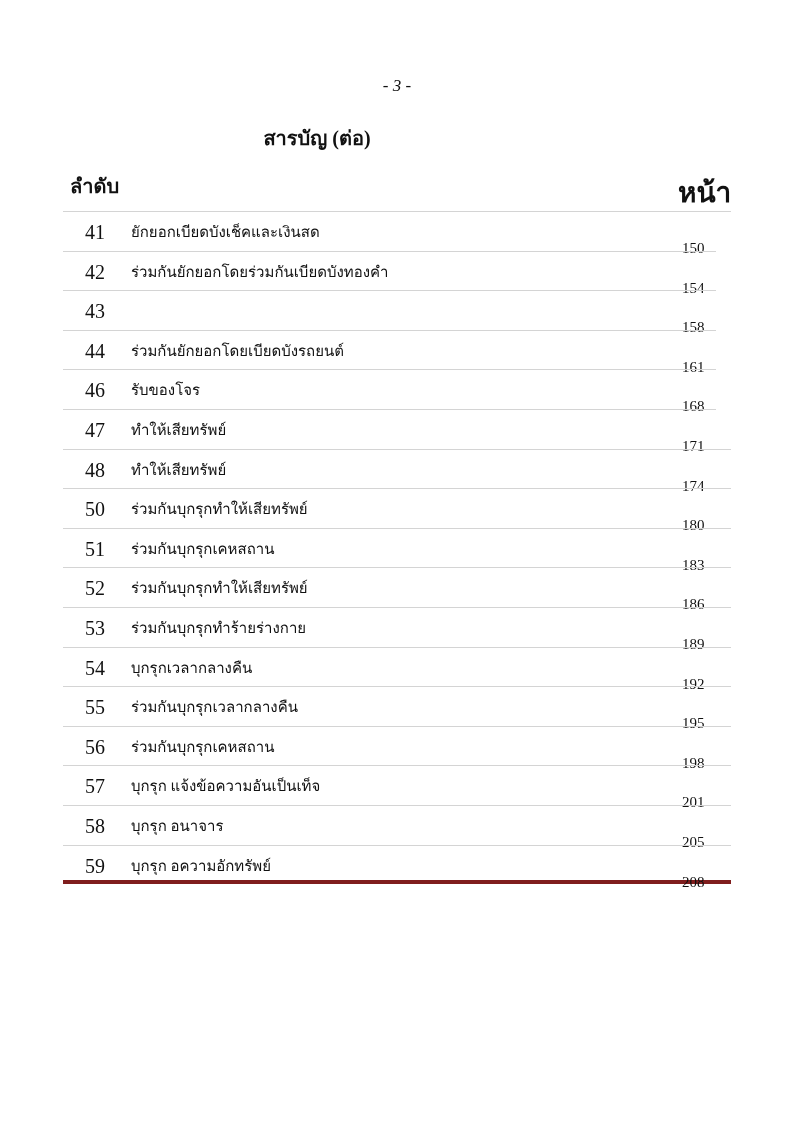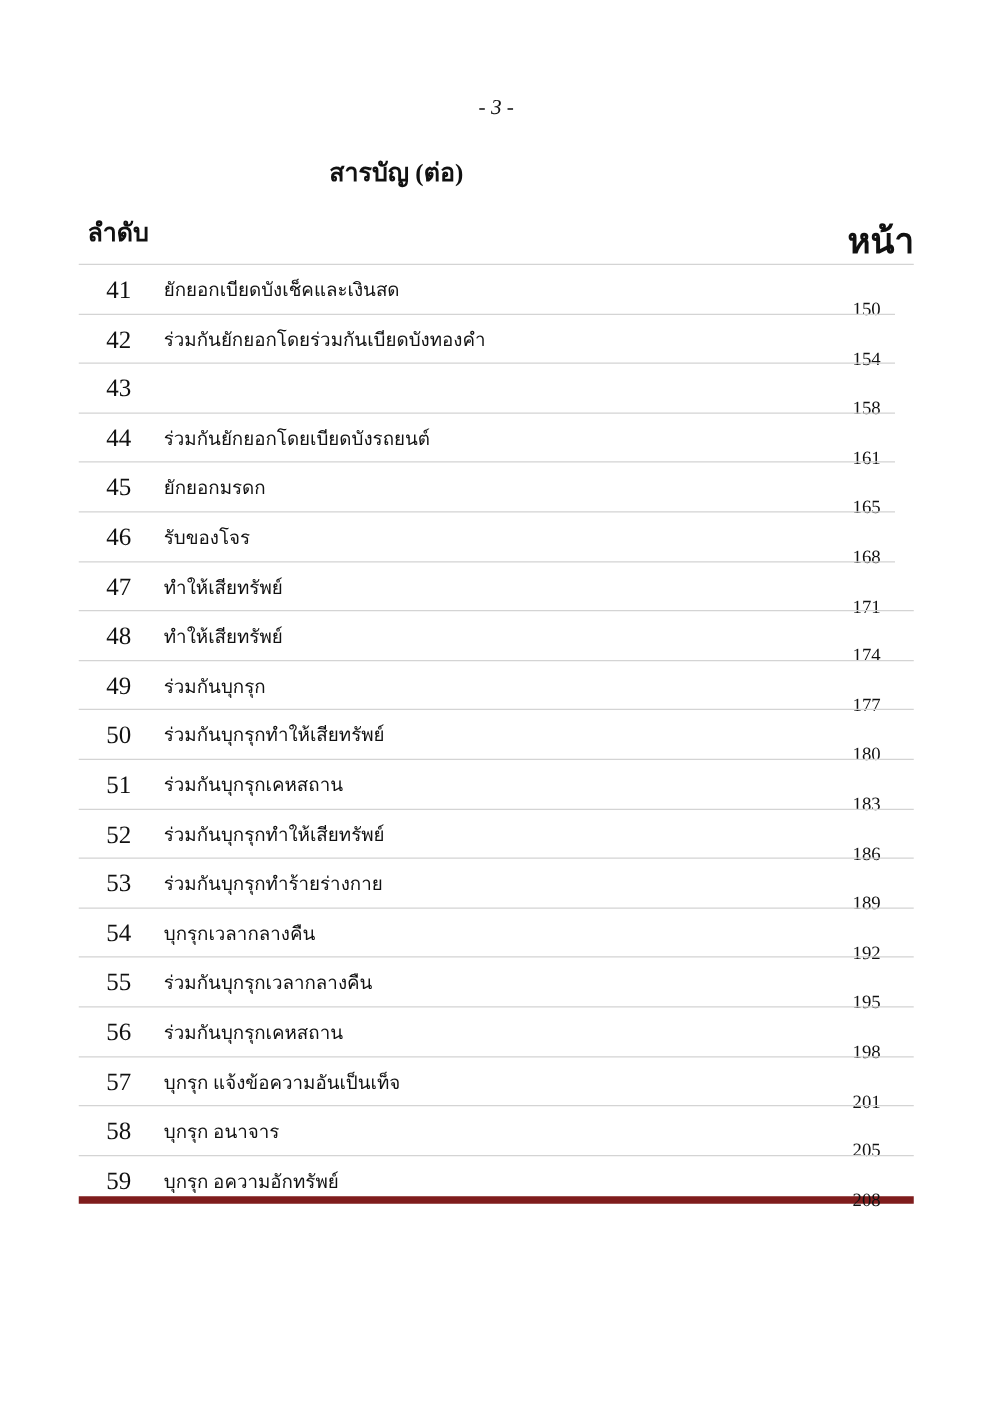--- a/index.html
+++ b/index.html
@@ -9,21 +9,21 @@
               font-style: italic; font-size: 17px; font-family: "Liberation Serif", serif; }
   .title { position: absolute; top: 122px; left: 0; width: 634px; text-align: center;
            font-size: 20px; font-weight: bold; font-family: "Liberation Serif", serif; }
   .hdr-order { position: absolute; top: 170px; left: 70px; font-size: 20px; font-weight: bold;
                font-family: "Liberation Serif", serif; }
   .hdr-page { position: absolute; top: 170px; left: 678px; font-size: 28px; font-weight: bold;
               font-family: "Liberation Serif", serif; }
   .toc { position: absolute; top: 211px; left: 63px; width: 668px; }
   .row { position: relative; height: 39.6px; border-top: 1px solid #d4d4d4; box-sizing: border-box; }
   .row.short { width: 653px; }
-  .row:last-child { border-bottom: 6px solid #7f1d1d; text-align: right; }
+  .row:last-child { border-bottom: 4px solid #7f1d1d; text-align: right; }
   .num { position: absolute; left: 22px; top: 9px; font-size: 20px;
          font-family: "Liberation Serif", serif; }
   .txt { position: absolute; left: 68px; top: 8px; font-size: 15px;
          font-family: "Liberation Serif", serif; }
   .pg { position: absolute; left: 619px; top: 9px; font-size: 15px;
         font-family: "Liberation Serif", serif; margin-top: 19px; }
 </style>
 </head>
 <body>
 
@@ -46,43 +46,33 @@
   <div class="row short">
     <span class="num">43</span>
     <span class="pg">158</span>
   </div>
   <div class="row short">
     <span class="num">44</span>
     <span class="txt">ร่วมกันยักยอกโดยเบียดบังรถยนต์</span>
     <span class="pg">161</span>
   </div>
   <div class="row short">
-    <span class="num">45</span>
-    <span class="txt">ยักยอกมรดก</span>
-    <span class="pg">165</span>
-  </div>
-  <div class="row short">
     <span class="num">46</span>
     <span class="txt">รับของโจร</span>
     <span class="pg">168</span>
   </div>
   <div class="row short">
     <span class="num">47</span>
     <span class="txt">ทำให้เสียทรัพย์</span>
     <span class="pg">171</span>
   </div>
   <div class="row">
     <span class="num">48</span>
     <span class="txt">ทำให้เสียทรัพย์</span>
     <span class="pg">174</span>
-  </div>
-  <div class="row">
-    <span class="num">49</span>
-    <span class="txt">ร่วมกันบุกรุก</span>
-    <span class="pg">177</span>
   </div>
   <div class="row">
     <span class="num">50</span>
     <span class="txt">ร่วมกันบุกรุกทำให้เสียทรัพย์</span>
     <span class="pg">180</span>
   </div>
   <div class="row">
     <span class="num">51</span>
     <span class="txt">ร่วมกันบุกรุกเคหสถาน</span>
     <span class="pg">183</span>

